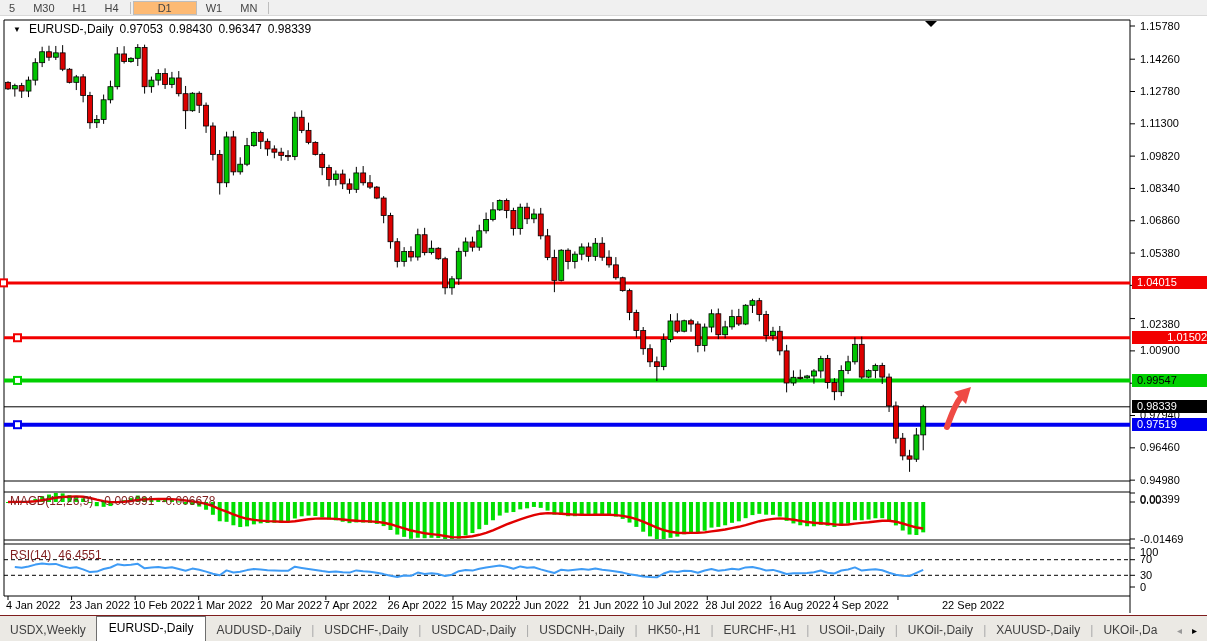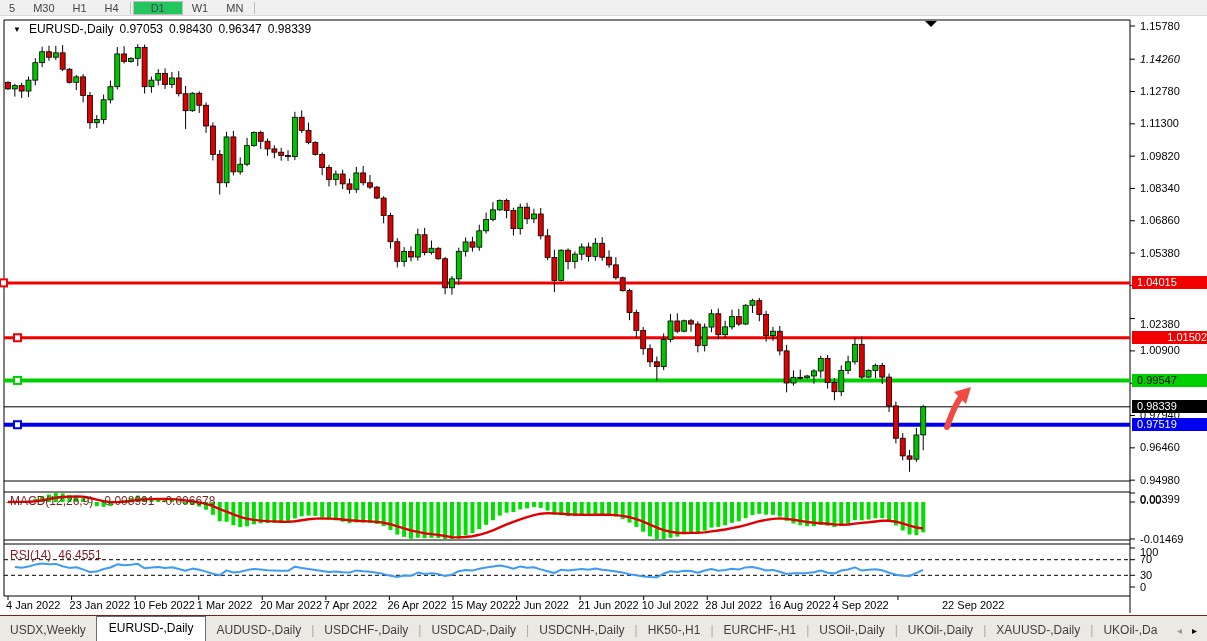--- a/index.html
+++ b/index.html
@@ -2,21 +2,21 @@
 <html><head>
 <meta charset="utf-8">
 <style>
   html,body{margin:0;padding:0;background:#888;}
   .screen{position:relative;width:1207px;height:641px;background:#ffffff;overflow:hidden;
           font-family:"Liberation Sans",sans-serif;-webkit-font-smoothing:none;}
   
   .tf-bar{position:absolute;left:0;top:0;width:1207px;height:15px;background:#f0f0f0;
           border-bottom:1px solid #d9d9d9;display:flex;align-items:center;font-size:11px;color:#444;}
   .tf-btn{padding:0 9px;height:14px;line-height:14px;cursor:default;}
-  .tf-btn.active{background:#22c55e;border:1px solid #bdbdbd;line-height:12px;height:12px;padding:0 17px;}
+  .tf-btn.active{background:#fdba74;border:1px solid #bdbdbd;line-height:12px;height:12px;padding:0 24px;}
   .tf-sep{width:1px;height:12px;background:#bdbdbd;margin:0 2px;}
   
   .chart-title{position:absolute;left:13px;top:22px;font-size:12px;color:#000;display:flex;gap:6px;align-items:center;z-index:30;}
   .chart-title .tri{font-size:8px;margin-right:2px;}
   
   .panel-label{position:absolute;font-size:12px;color:#7f1d1d;z-index:6;display:flex;gap:7px;}
   
   .tick-label{position:absolute;font-size:11px;color:#000;white-space:nowrap;z-index:4;}
   .level-label{position:absolute;left:1132px;width:70px;height:13px;font-size:11px;line-height:13px;
                padding-left:5px;z-index:8;white-space:nowrap;}
@@ -532,21 +532,21 @@
     <span>-0.006678</span>
   </div>
 
   <div class="panel-label" style="left:10px;top:548px;">
     <span>RSI(14)</span>
     <span>46.4551</span>
   </div>
 
   <div id="labels">
       <div class="tick-label" style="left:1140px;top:19.5px;">1.15780</div>
-      <div class="tick-label" style="left:1140px;top:52.68767999999974px;font-style:italic;">1.14260</div>
+      <div class="tick-label" style="left:1140px;top:52.68767999999974px;">1.14260</div>
       <div class="tick-label" style="left:1140px;top:85.00200000000007px;">1.12780</div>
       <div class="tick-label" style="left:1140px;top:117.31631999999989px;">1.11300</div>
       <div class="tick-label" style="left:1140px;top:149.63063999999974px;">1.09820</div>
       <div class="tick-label" style="left:1140px;top:181.94496000000007px;">1.08340</div>
       <div class="tick-label" style="left:1140px;top:214.25927999999988px;">1.06860</div>
       <div class="tick-label" style="left:1140px;top:246.57359999999971px;">1.05380</div>
       <div class="tick-label" style="left:1140px;top:278.88792000000007px;">1.03900</div>
       <div class="tick-label" style="left:1140px;top:312.0755999999998px;margin-top:6px;">1.02380</div>
       <div class="tick-label" style="left:1140px;top:344.38992000000013px;">1.00900</div>
       <div class="tick-label" style="left:1140px;top:376.70423999999997px;">0.99420</div>

